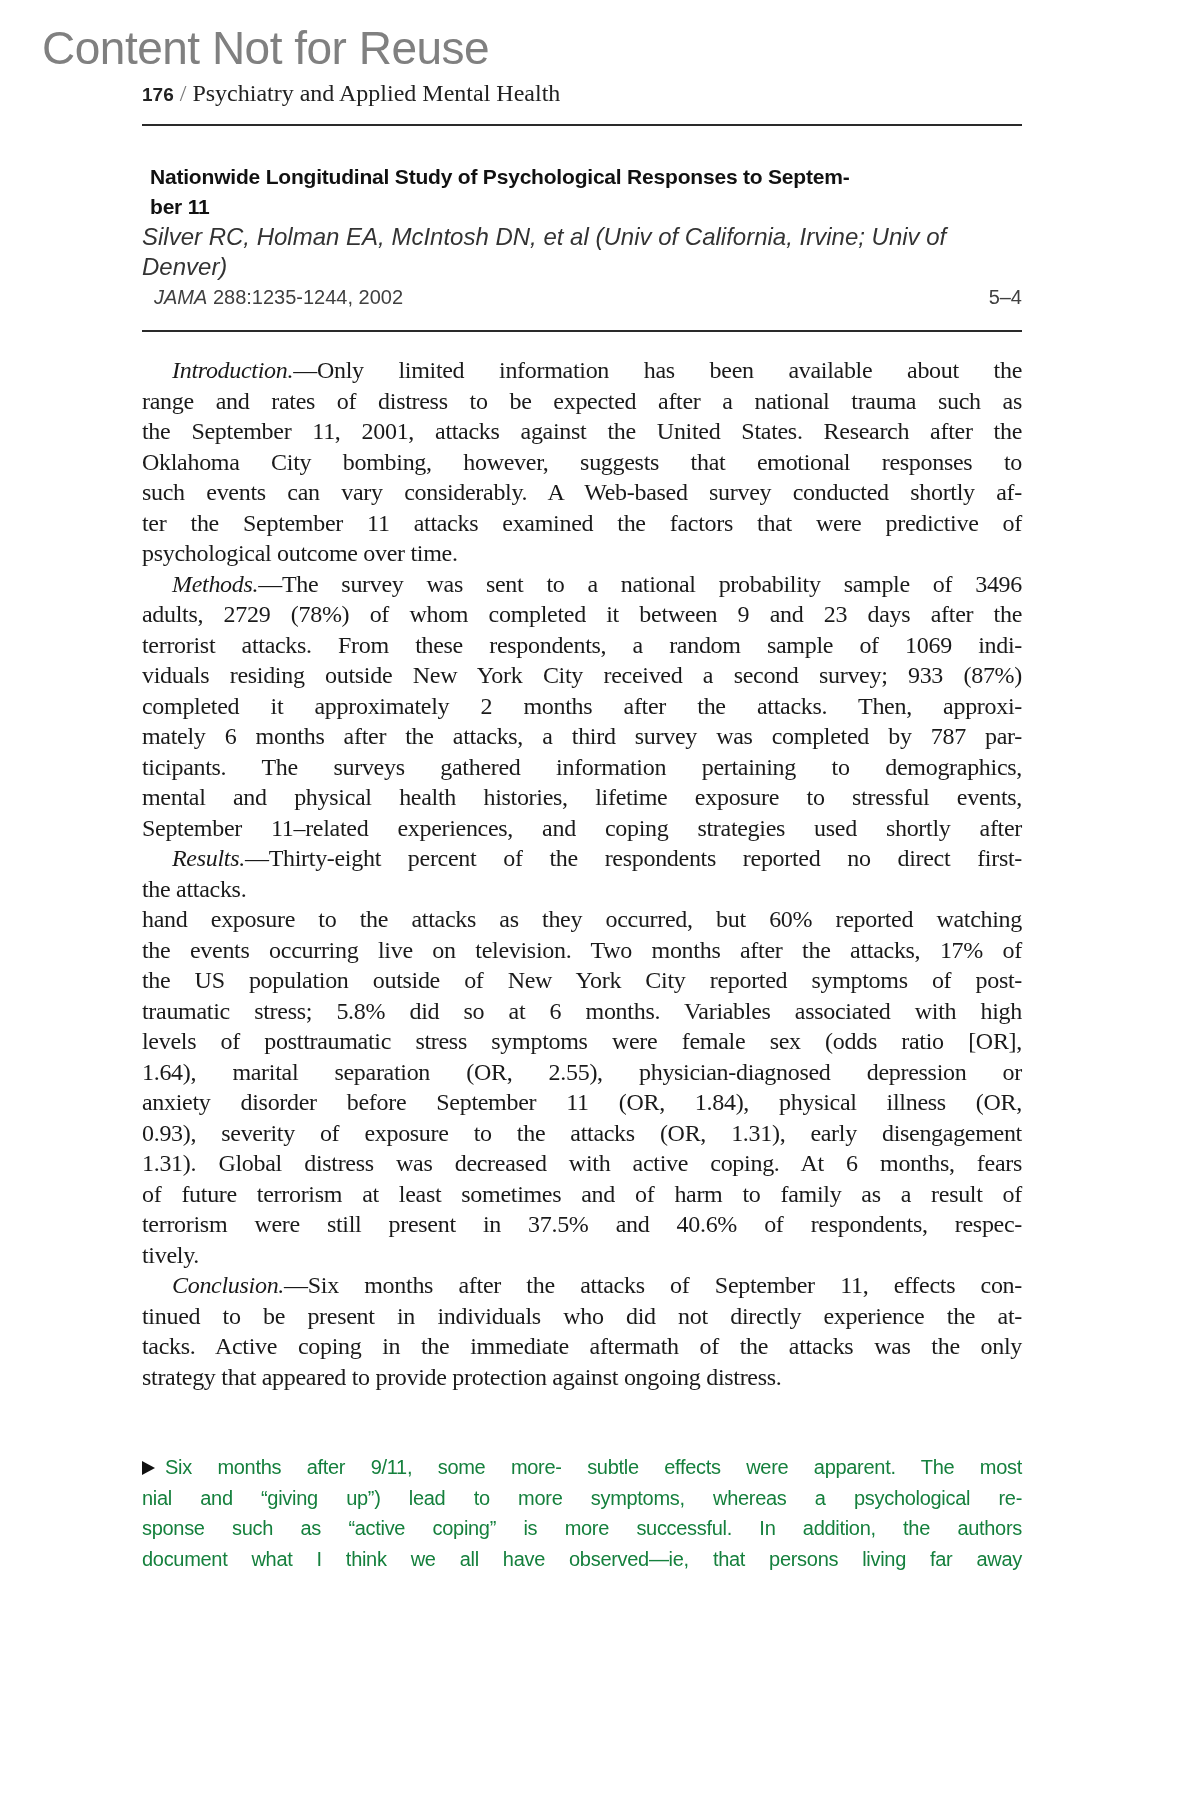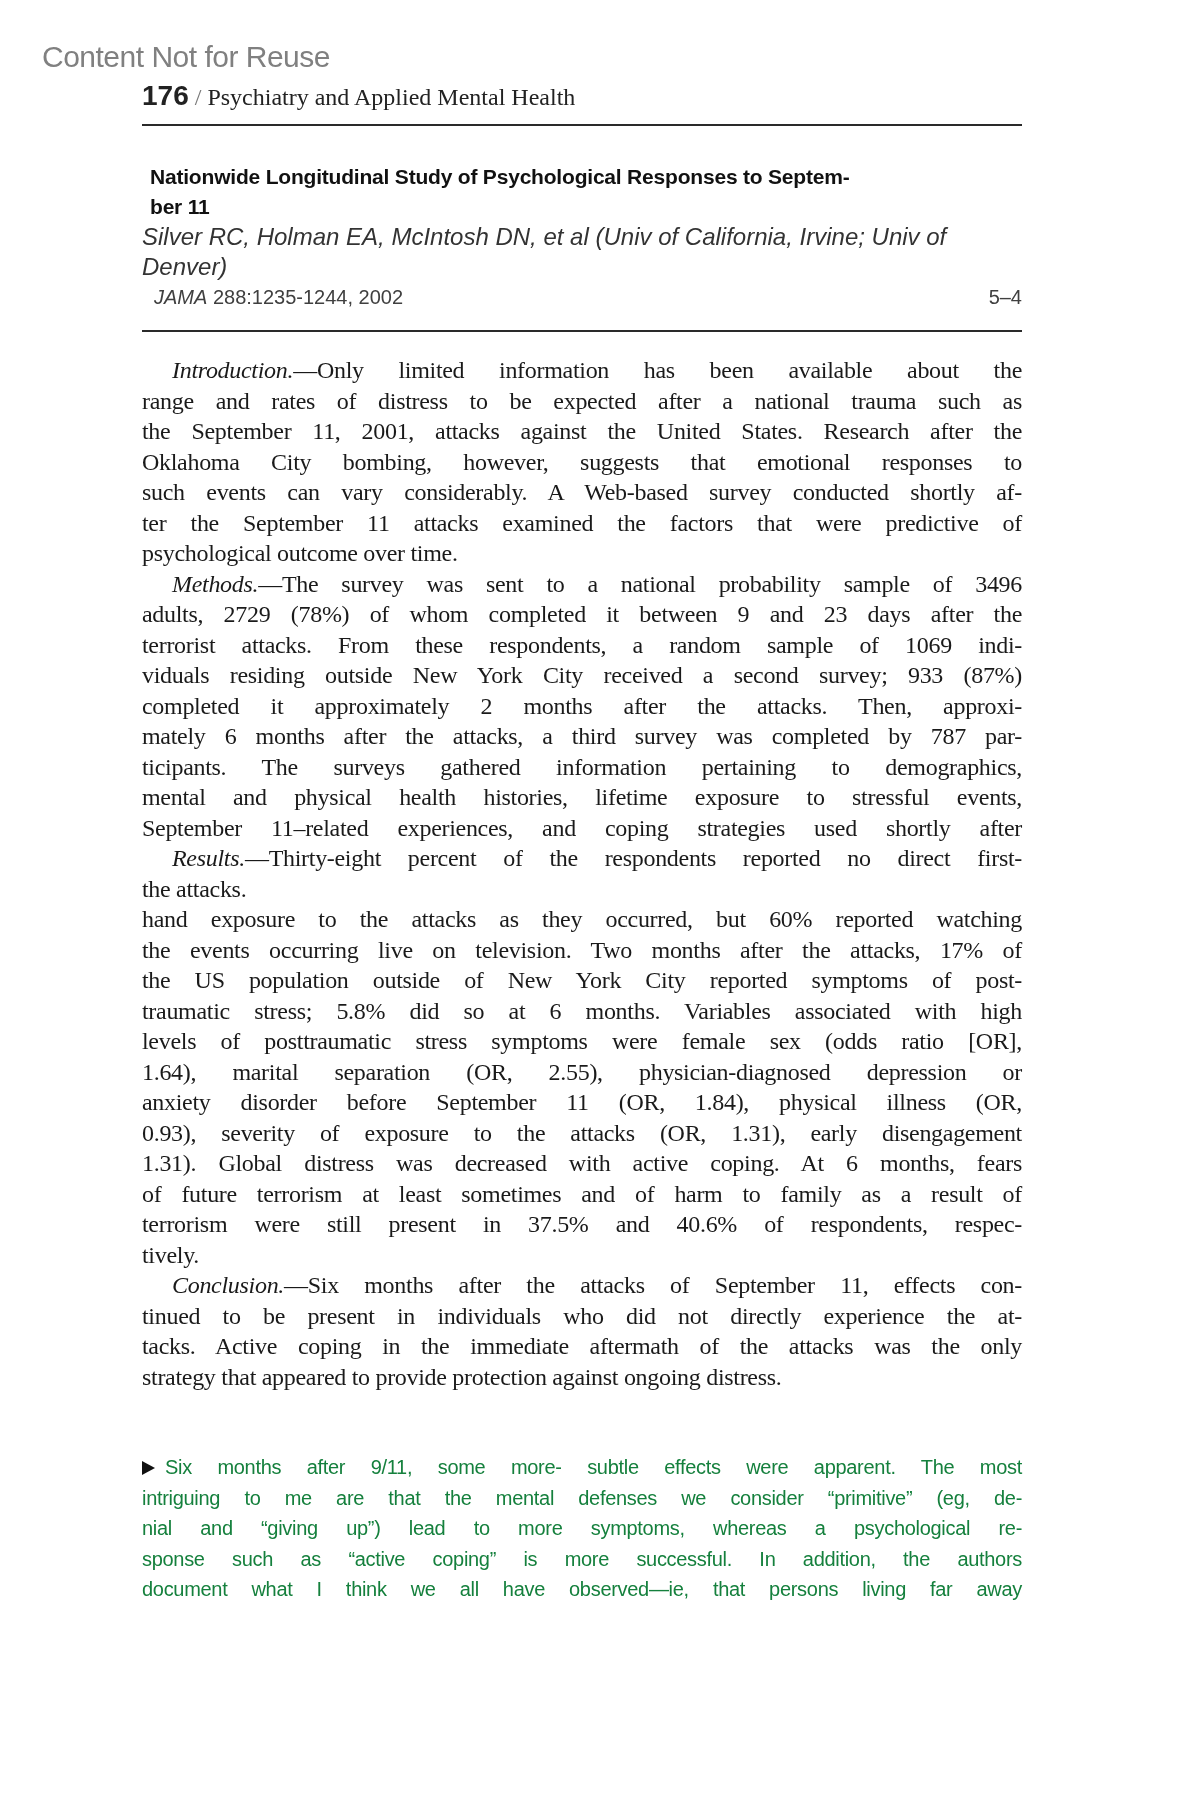--- a/index.html
+++ b/index.html
@@ -1,27 +1,27 @@
 <!DOCTYPE html>
 <html><head>
 <meta charset="utf-8">
 <style>
   html, body { margin: 0; padding: 0; background: #ffffff; }
   body { width: 1200px; height: 1801px; position: relative; overflow: hidden; color: #1a1a1a; }
   .watermark {
-    position: absolute; left: 42px; top: 42px;
-    font-family: "Liberation Sans", sans-serif; font-size: 30px; color: #808080;
+    position: absolute; left: 42px; top: 25px;
+    font-family: "Liberation Sans", sans-serif; font-size: 46px; color: #808080;
     letter-spacing: -0.5px; line-height: 1;
   }
   .running-head {
     position: absolute; left: 142px; top: 80px;
     font-family: "Liberation Serif", serif; font-size: 24px; color: #222;
     white-space: nowrap;
   }
-  .running-head .pg { font-family: "Liberation Sans", sans-serif; font-weight: bold; font-size: 28px; }
+  .running-head .pg { font-family: "Liberation Sans", sans-serif; font-weight: bold; font-size: 19px; }
   .running-head .sep { color: #777; margin: 0 6px; }
   .rule { position: absolute; left: 142px; width: 880px; height: 2px; background: #2a2a2a; }
   .rule.top { top: 124px; }
   .rule.mid { top: 330px; }
   .citation { position: absolute; left: 142px; top: 162px; width: 880px; font-family: "Liberation Sans", sans-serif; }
   .citation .title { font-weight: bold; font-size: 21px; line-height: 30px; color: #111; letter-spacing: -0.2px; margin-left: 8px; }
   .citation .authors { font-size: 24px; line-height: 30px; color: #333; font-style: italic; }
   .citation .journal-row { display: flex; justify-content: space-between; font-size: 20px; line-height: 30px; color: #404040; margin-left: 12px; }
   .citation .journal-row i { font-style: italic; }
   .abstract {
@@ -103,17 +103,16 @@
   <div class="line last">tively.</div>
 
   <div class="line indent"><i>Conclusion.</i><span>—Six months after the attacks of September 11, effects con-</span></div>
   <div class="line">tinued to be present in individuals who did not directly experience the at-</div>
   <div class="line">tacks. Active coping in the immediate aftermath of the attacks was the only</div>
   <div class="line last">strategy that appeared to provide protection against ongoing distress.</div>
 </div>
 
 <div class="comment">
   <div class="line"><span class="tri"></span><span>Six months after 9/11, some more- subtle effects were apparent. The most</span></div>
-  <div class="line">intriguing to me are that the mental defenses we consider “primitive” (eg, de-</div>
   <div class="line">nial and “giving up”) lead to more symptoms, whereas a psychological re-</div>
   <div class="line">sponse such as “active coping” is more successful. In addition, the authors</div>
   <div class="line">document what I think we all have observed—ie, that persons living far away</div>
 </div>
 
 </body></html>

